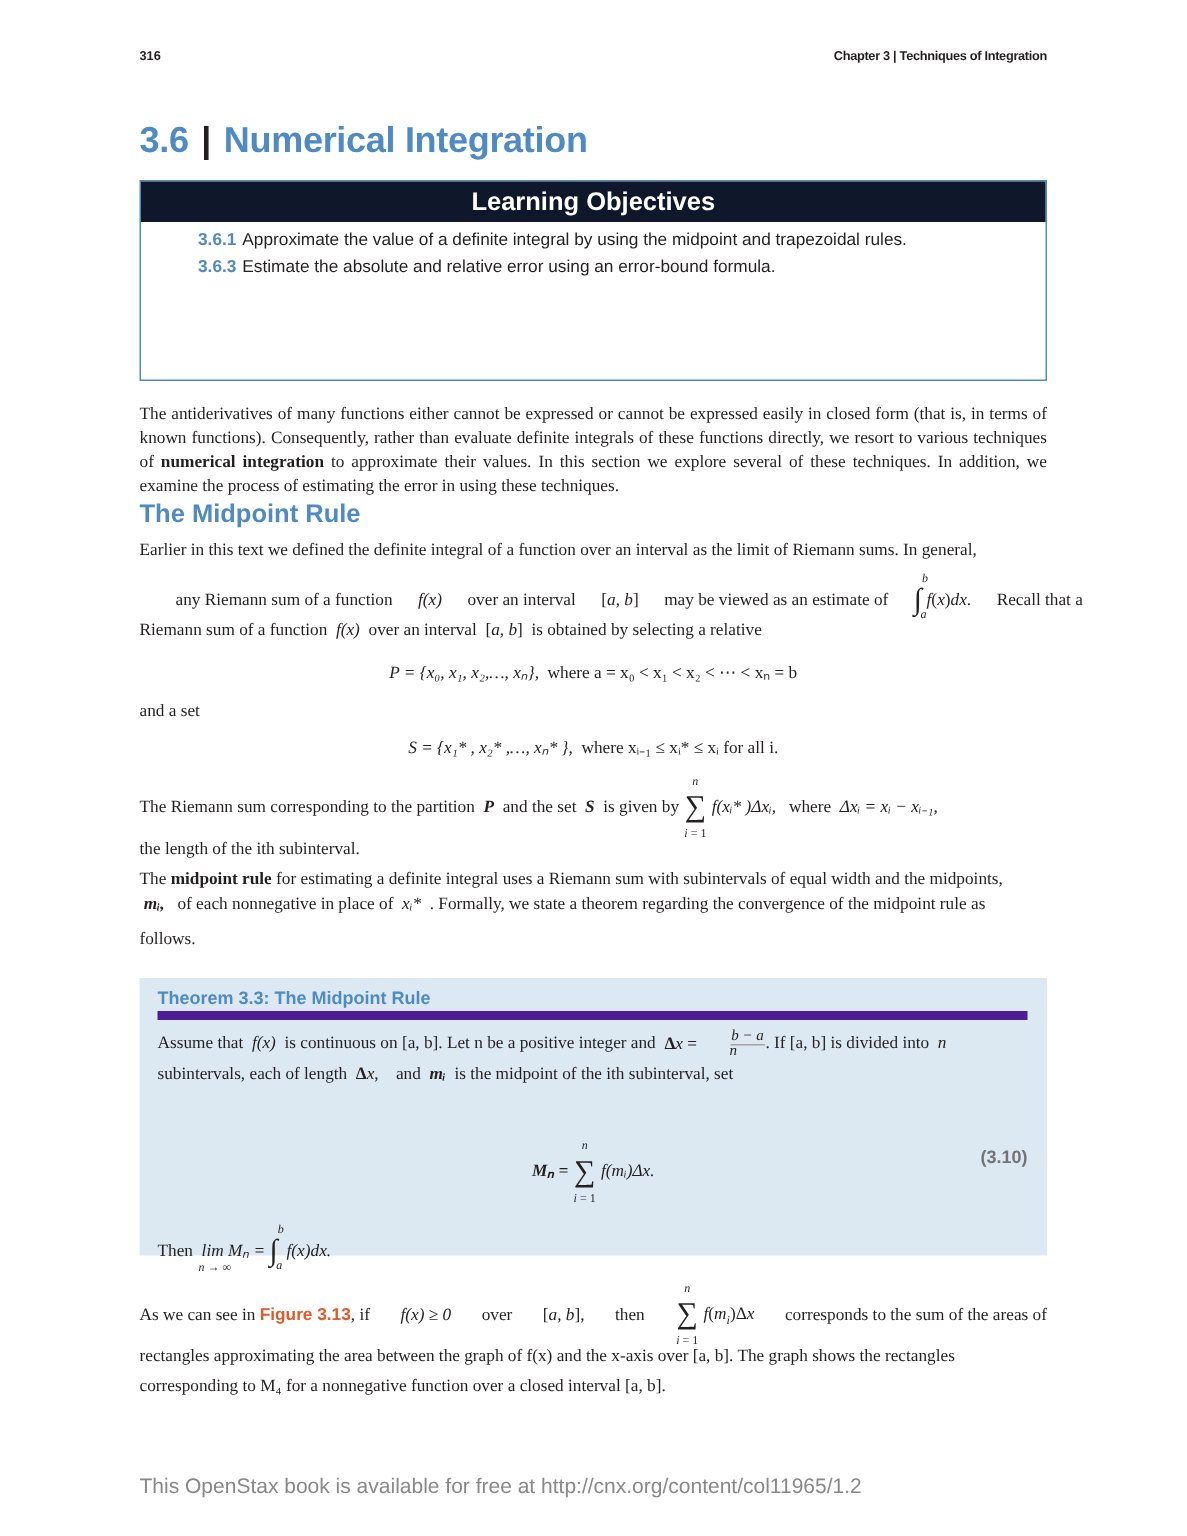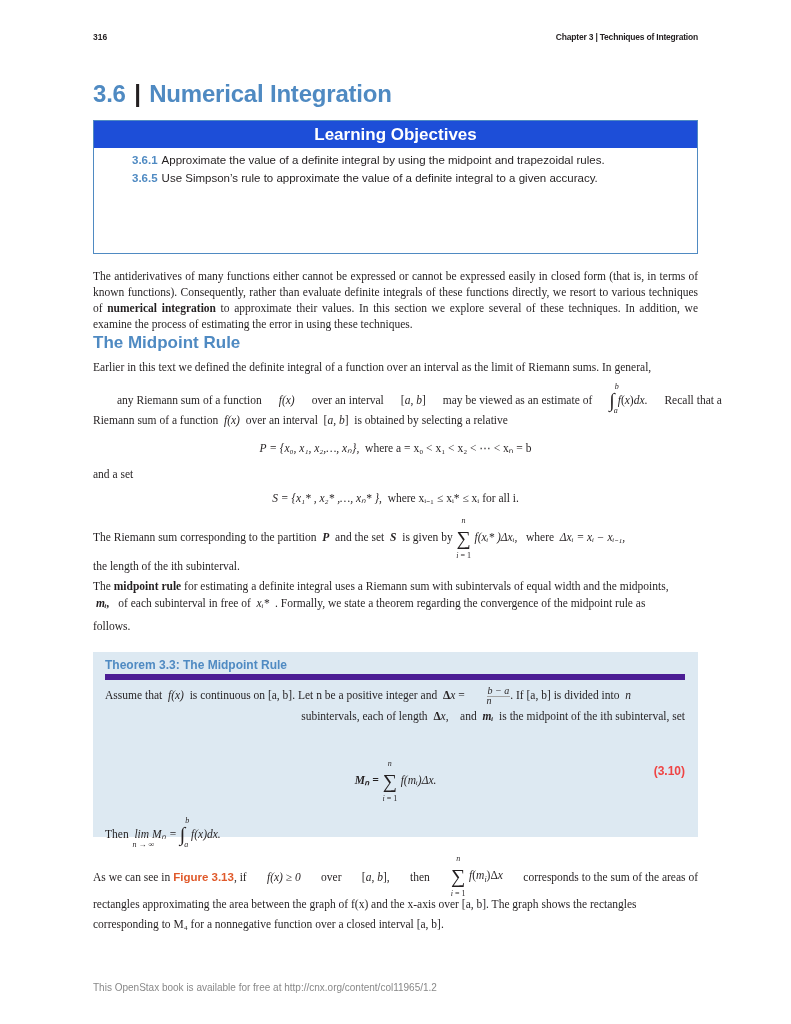--- a/index.html
+++ b/index.html
@@ -8,21 +8,21 @@
   .abs { position: absolute; }
 
   .running-head { top: 32px; font-family: "Liberation Sans", sans-serif; font-size: 8.5px; font-weight: bold; color: #231f20; }
   #page-num { left: 93px; }
   #chapter-head { right: 93px; letter-spacing: -0.2px; }
 
   #section-title { left: 93px; top: 80px; font-family: "Liberation Sans", sans-serif; font-weight: bold; font-size: 24px; color: #4f8ac2; letter-spacing: -0.2px; }
   #section-title .bar { color: #231f20; margin: 0 2px; }
 
   #lo-box { left: 93px; top: 120px; width: 605px; height: 134px; border: 1px solid #4f8ac2; }
-  #lo-header { height: 27px; background: #1d4ed8; color: #fff; text-align: center; font-family: "Liberation Sans", sans-serif; font-weight: bold; font-size: 17px; line-height: 27px; }
+  #lo-header { height: 27px; background: #0f172a; color: #fff; text-align: center; font-family: "Liberation Sans", sans-serif; font-weight: bold; font-size: 17px; line-height: 27px; }
   #lo-list { padding: 3px 0 0 38px; font-family: "Liberation Sans", sans-serif; font-size: 11.5px; line-height: 18px; color: #231f20; }
   #lo-list .num { color: #4f8ac2; font-weight: bold; margin-right: 4px; }
   #lo-list .wrap { line-height: 13.5px; padding-top: 2px; padding-bottom: 2px; }
 
   .body-p { left: 93px; width: 605px; font-size: 11.5px; line-height: 16px; text-align: justify; }
   #intro-p { top: 268px; }
 
   #midpoint-heading { left: 93px; top: 333px; font-family: "Liberation Sans", sans-serif; font-weight: bold; font-size: 17px; color: #4f8ac2; }
 
   .line { left: 93px; width: 605px; font-size: 11.5px; white-space: nowrap; }
@@ -30,45 +30,45 @@
   .mb { font-weight: bold; font-style: italic; }
   .int { font-size: 20px; font-style: italic; position: relative; top: 3px; }
   .sup { font-size: 8px; position: relative; }
   .sum { display: inline-block; position: relative; text-align: center; vertical-align: middle; width: 16px; }
   .sum .top { position: absolute; top: -14px; left: 0; right: 0; font-size: 8px; font-style: italic; }
   .sum .sig { font-size: 20px; line-height: 16px; }
   .sum .bot { position: absolute; bottom: -13px; left: -6px; right: -6px; font-size: 8px; white-space: nowrap; }
 
   #theorem-box { left: 93px; top: 652px; width: 605px; height: 185px; background: #dde9f2; }
   #theorem-title { left: 105px; top: 658px; width: 580px; font-family: "Liberation Sans", sans-serif; font-weight: bold; font-size: 12px; color: #4f8ac2; padding-bottom: 2px; border-bottom: 6px solid #4c1d95; }
-  #eq-num { right: 106px; top: 764px; font-family: "Liberation Sans", sans-serif; font-weight: bold; font-size: 12px; color: #ef4444; }
+  #eq-num { right: 106px; top: 764px; font-family: "Liberation Sans", sans-serif; font-weight: bold; font-size: 12px; color: #737373; }
 
   .fig-link { color: #e05a2b; font-family: "Liberation Sans", sans-serif; font-weight: bold; }
 
-  #footer { left: 93px; top: 982px; font-family: "Liberation Sans", sans-serif; font-size: 10px; color: #888888; text-align: right; }
+  #footer { left: 93px; top: 982px; font-family: "Liberation Sans", sans-serif; font-size: 14px; color: #888888; text-align: right; }
   .frac { display: inline-block; vertical-align: middle; text-align: center; font-size: 10px; font-style: italic; line-height: 10px; }
   .frac .n { border-bottom: 1px solid #a3a3a3; padding: 0 1px; margin-left: 19px; }
 </style>
 </head>
 <body>
 
 <div class="abs running-head" id="page-num">316</div>
 <div class="abs running-head" id="chapter-head">Chapter 3 | Techniques of Integration</div>
 
 <div class="abs" id="section-title">
   <span>3.6</span>
   <span class="bar">|</span>
   <span>Numerical Integration</span>
 </div>
 
 <div class="abs" id="lo-box">
   <div id="lo-header">Learning Objectives</div>
   <div id="lo-list">
     <div><span class="num">3.6.1</span><span>Approximate the value of a definite integral by using the midpoint and trapezoidal rules.</span></div>
-    <div><span class="num">3.6.5</span><span>Use Simpson’s rule to approximate the value of a definite integral to a given accuracy.</span></div>
+    <div><span class="num">3.6.3</span><span>Estimate the absolute and relative error using an error-bound formula.</span></div>
   </div>
 </div>
 
 <div class="abs body-p" id="intro-p">
   <span>The antiderivatives of many functions either cannot be expressed or cannot be expressed easily in closed form (that is, in terms of known functions). Consequently, rather than evaluate definite integrals of these functions directly, we resort to various techniques of </span><b>numerical integration</b><span> to approximate their values. In this section we explore several of these techniques. In addition, we examine the process of estimating the error in using these techniques.</span>
 </div>
 
 <div class="abs" id="midpoint-heading">The Midpoint Rule</div>
 
 <div class="abs line" style="top:361px; text-align:justify;">Earlier in this text we defined the definite integral of a function over an interval as the limit of Riemann sums. In general,</div>
@@ -116,39 +116,39 @@
 </div>
 
 <div class="abs line" style="top:560px;">the length of the ith subinterval.</div>
 
 <div class="abs line" style="top:580px;">
   <span>The </span><b>midpoint rule</b><span> for estimating a definite integral uses a Riemann sum with subintervals of equal width and the midpoints,</span>
 </div>
 
 <div class="abs line" style="top:597px;">
   <span class="mb">&nbsp;mᵢ,&nbsp;&nbsp;</span>
-  <span>of each subinterval in free of</span>
+  <span>of each nonnegative in place of</span>
   <span class="m">&nbsp;xᵢ*&nbsp;</span>
   <span>. Formally, we state a theorem regarding the convergence of the midpoint rule as</span>
 </div>
 
 <div class="abs line" style="top:620px;">follows.</div>
 
 <div class="abs" id="theorem-box"></div>
 <div class="abs" id="theorem-title">Theorem 3.3: The Midpoint Rule</div>
 
 <div class="abs line" style="left:105px; width:580px; top:686px;">
   <span>Assume that</span>
   <span class="m">&nbsp;f(x)&nbsp;</span>
   <span>is continuous on [a, b]. Let n be a positive integer and</span>&nbsp;
   <span><b>Δ</b><i>x</i> = <span class="frac"><span class="n">b − a</span><br><span>n</span></span></span><span>. If [a, b] is divided into</span>
   <span class="m">&nbsp;n</span>
 </div>
 
-<div class="abs line" style="left:105px; width:580px; top:710px;text-align:right;">
+<div class="abs line" style="left:105px; width:580px; top:710px;">
   <span>subintervals, each of length</span>
   <span>&nbsp;<b>Δ</b><i>x</i>,&nbsp;&nbsp;&nbsp;</span>
   <span>and</span>
   <span class="mb">&nbsp;mᵢ&nbsp;</span>
   <span>is the midpoint of the ith subinterval, set</span>
 </div>
 
 <div class="abs line" style="top:772px; text-align:center;">
   <span class="mb">Mₙ =</span>
   <span class="sum"><span class="top">n</span><span class="sig">∑</span><span class="bot"><i>i</i> = 1</span></span>

